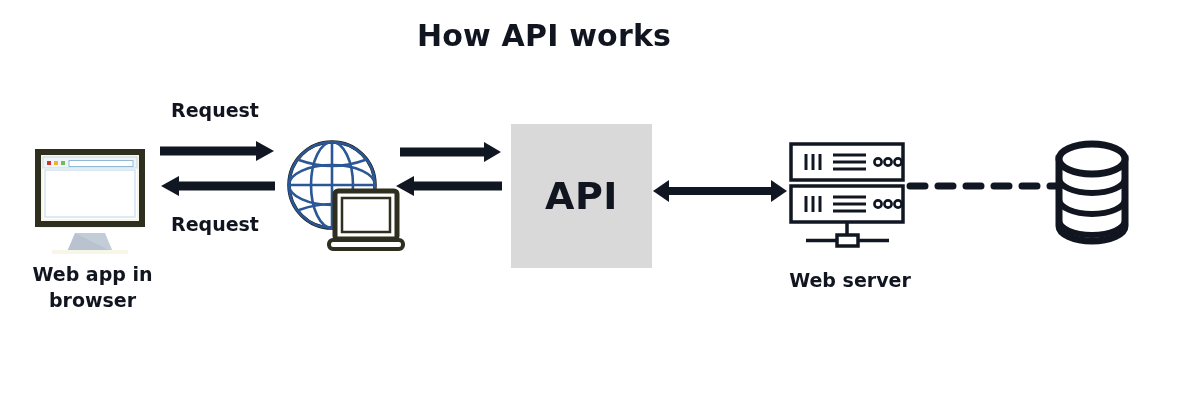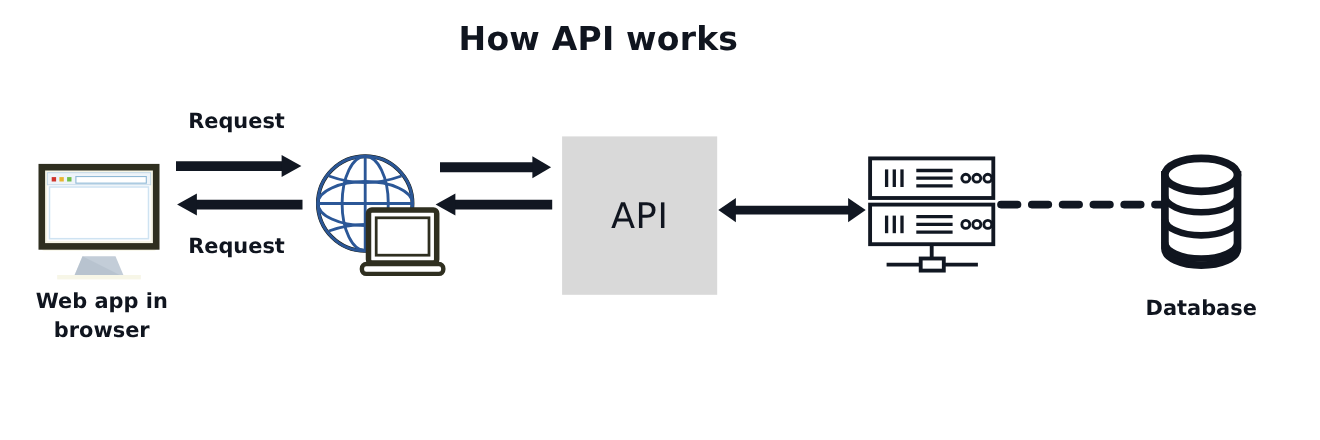--- a/index.html
+++ b/index.html
@@ -54,22 +54,22 @@
     left: 511px;
     top: 124px;
     width: 141px;
     height: 144px;
     background: #d9d9d9;
     display: flex;
     align-items: center;
     justify-content: center;
   }
   #api-box-label {
-    font-size: 32px;
-    font-weight: normal;
+    font-size: 38px;
+    font-weight: bold;
     color: #10151f;
     letter-spacing: 0.5px;
   }
 
   svg { display: block; overflow: visible; }
 </style>
 </head>
 <body>
 
 <div id="canvas">
@@ -200,35 +200,35 @@
 
       <g>
         <line x1="59" y1="80" x2="59" y2="93" stroke="#111722" stroke-width="3.5"></line>
         <rect x="49" y="93" width="21" height="11" fill="#ffffff" stroke="#111722" stroke-width="3.5"></rect>
         <line x1="18" y1="98.5" x2="49" y2="98.5" stroke="#111722" stroke-width="3.5"></line>
         <line x1="70" y1="98.5" x2="101" y2="98.5" stroke="#111722" stroke-width="3.5"></line>
       </g>
     </svg>
   </div>
 
+  <div class="abs caption" style="left:770px; top:268px; width:160px;">Web server</div>
 
   <div class="abs" style="left:908px; top:180px; width:150px; height:12px;">
     <svg width="150" height="12" viewBox="0 0 150 12">
       <line x1="2" y1="6" x2="148" y2="6" stroke="#111722" stroke-width="7" stroke-linecap="round" stroke-dasharray="15 13"></line>
     </svg>
   </div>
 
   <div class="abs" style="left:1052px; top:142px; width:80px; height:105px;">
     <svg width="80" height="105" viewBox="0 0 80 105">
 
       <path d="M7 17 L7 84 A33 15 0 0 0 73 84 L73 17 Z" fill="#ffffff" stroke="#10151f" stroke-width="7"></path>
 
       <ellipse cx="40" cy="17" rx="33" ry="15" fill="#ffffff" stroke="#10151f" stroke-width="7"></ellipse>
 
       <path d="M7 36 A33 15 0 0 0 73 36" fill="none" stroke="#10151f" stroke-width="6"></path>
       <path d="M7 57 A33 15 0 0 0 73 57" fill="none" stroke="#10151f" stroke-width="6"></path>
       <path d="M7 78 A33 15 0 0 0 73 78" fill="none" stroke="#10151f" stroke-width="6"></path>
     </svg>
   </div>
 
-  <div class="abs caption" style="left:1012px; top:268px; width:160px;">Database</div>
 
 </div>
 
 </body></html>

